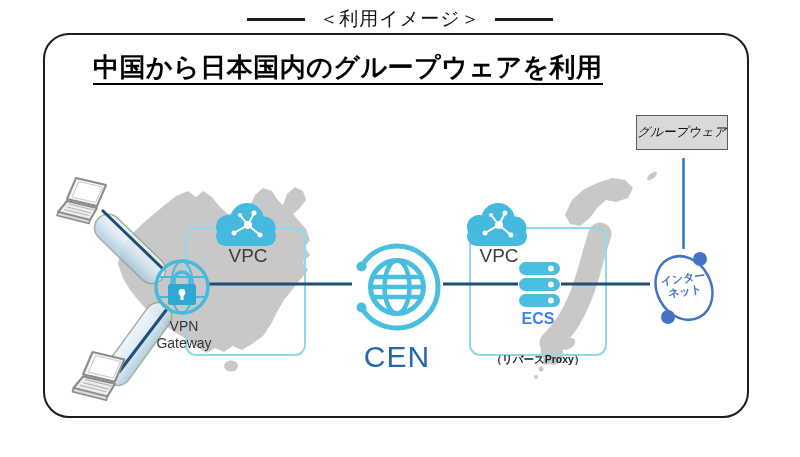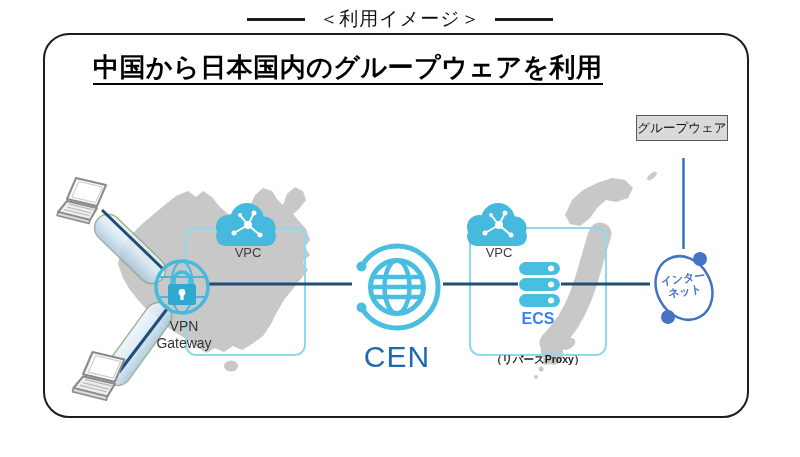--- a/index.html
+++ b/index.html
@@ -21,30 +21,30 @@
   .hline{width:58px;height:3px;background:#1c1c1c;}
   .htext{font-size:19px;color:#111;font-weight:500;letter-spacing:1px;white-space:nowrap;}
   
   .title{
     position:absolute;left:93px;top:52px;
     font-size:26px;font-weight:600;color:#000;line-height:1.2;
     border-bottom:2.5px solid #000;white-space:nowrap;letter-spacing:0.5px;
   }
   
   .groupware-box{
-    position:absolute;left:636px;top:115px;width:92px;height:26px;box-sizing:border-box;
+    position:absolute;left:636px;top:115px;width:92px;height:35px;box-sizing:border-box;
     background:#d9d9d9;border:1.5px solid #5a5a5a;
     display:flex;align-items:center;justify-content:center;
-    font-size:12.5px;color:#111;white-space:nowrap;
+    font-size:12.5px;color:#111;white-space:nowrap;font-style:italic;
   }
   
   svg.diagram{position:absolute;left:0;top:0;}
   
   .label{position:absolute;text-align:center;}
-  .vpc-label{font-size:13px;color:#3d3d3d;width:52px;}
+  .vpc-label{font-size:19px;color:#3d3d3d;width:52px;}
   .vpc-label-cn{left:222px;top:245px;}
   .vpc-label-jp{left:473px;top:245px;}
   .vpngw-label{left:145px;top:318px;width:78px;font-size:14px;color:#333;
     white-space:pre-line;line-height:1.22;}
   .cen-label{left:355px;top:340px;width:84px;font-size:30px;color:#2268b0;
     font-weight:500;letter-spacing:1px;}
   .ecs-label{left:503px;top:310px;width:70px;font-size:16px;font-weight:700;color:#3b82f6;}
   .ecs-sub{left:483px;top:329px;width:110px;font-size:10.5px;font-weight:700;color:#1a1a1a;white-space:nowrap;margin-top:24px;}
   .inet-label{left:653px;top:272px;width:62px;font-size:11px;font-weight:600;color:#4472c4;
     white-space:pre-line;line-height:1.2;transform:rotate(-8deg);}

